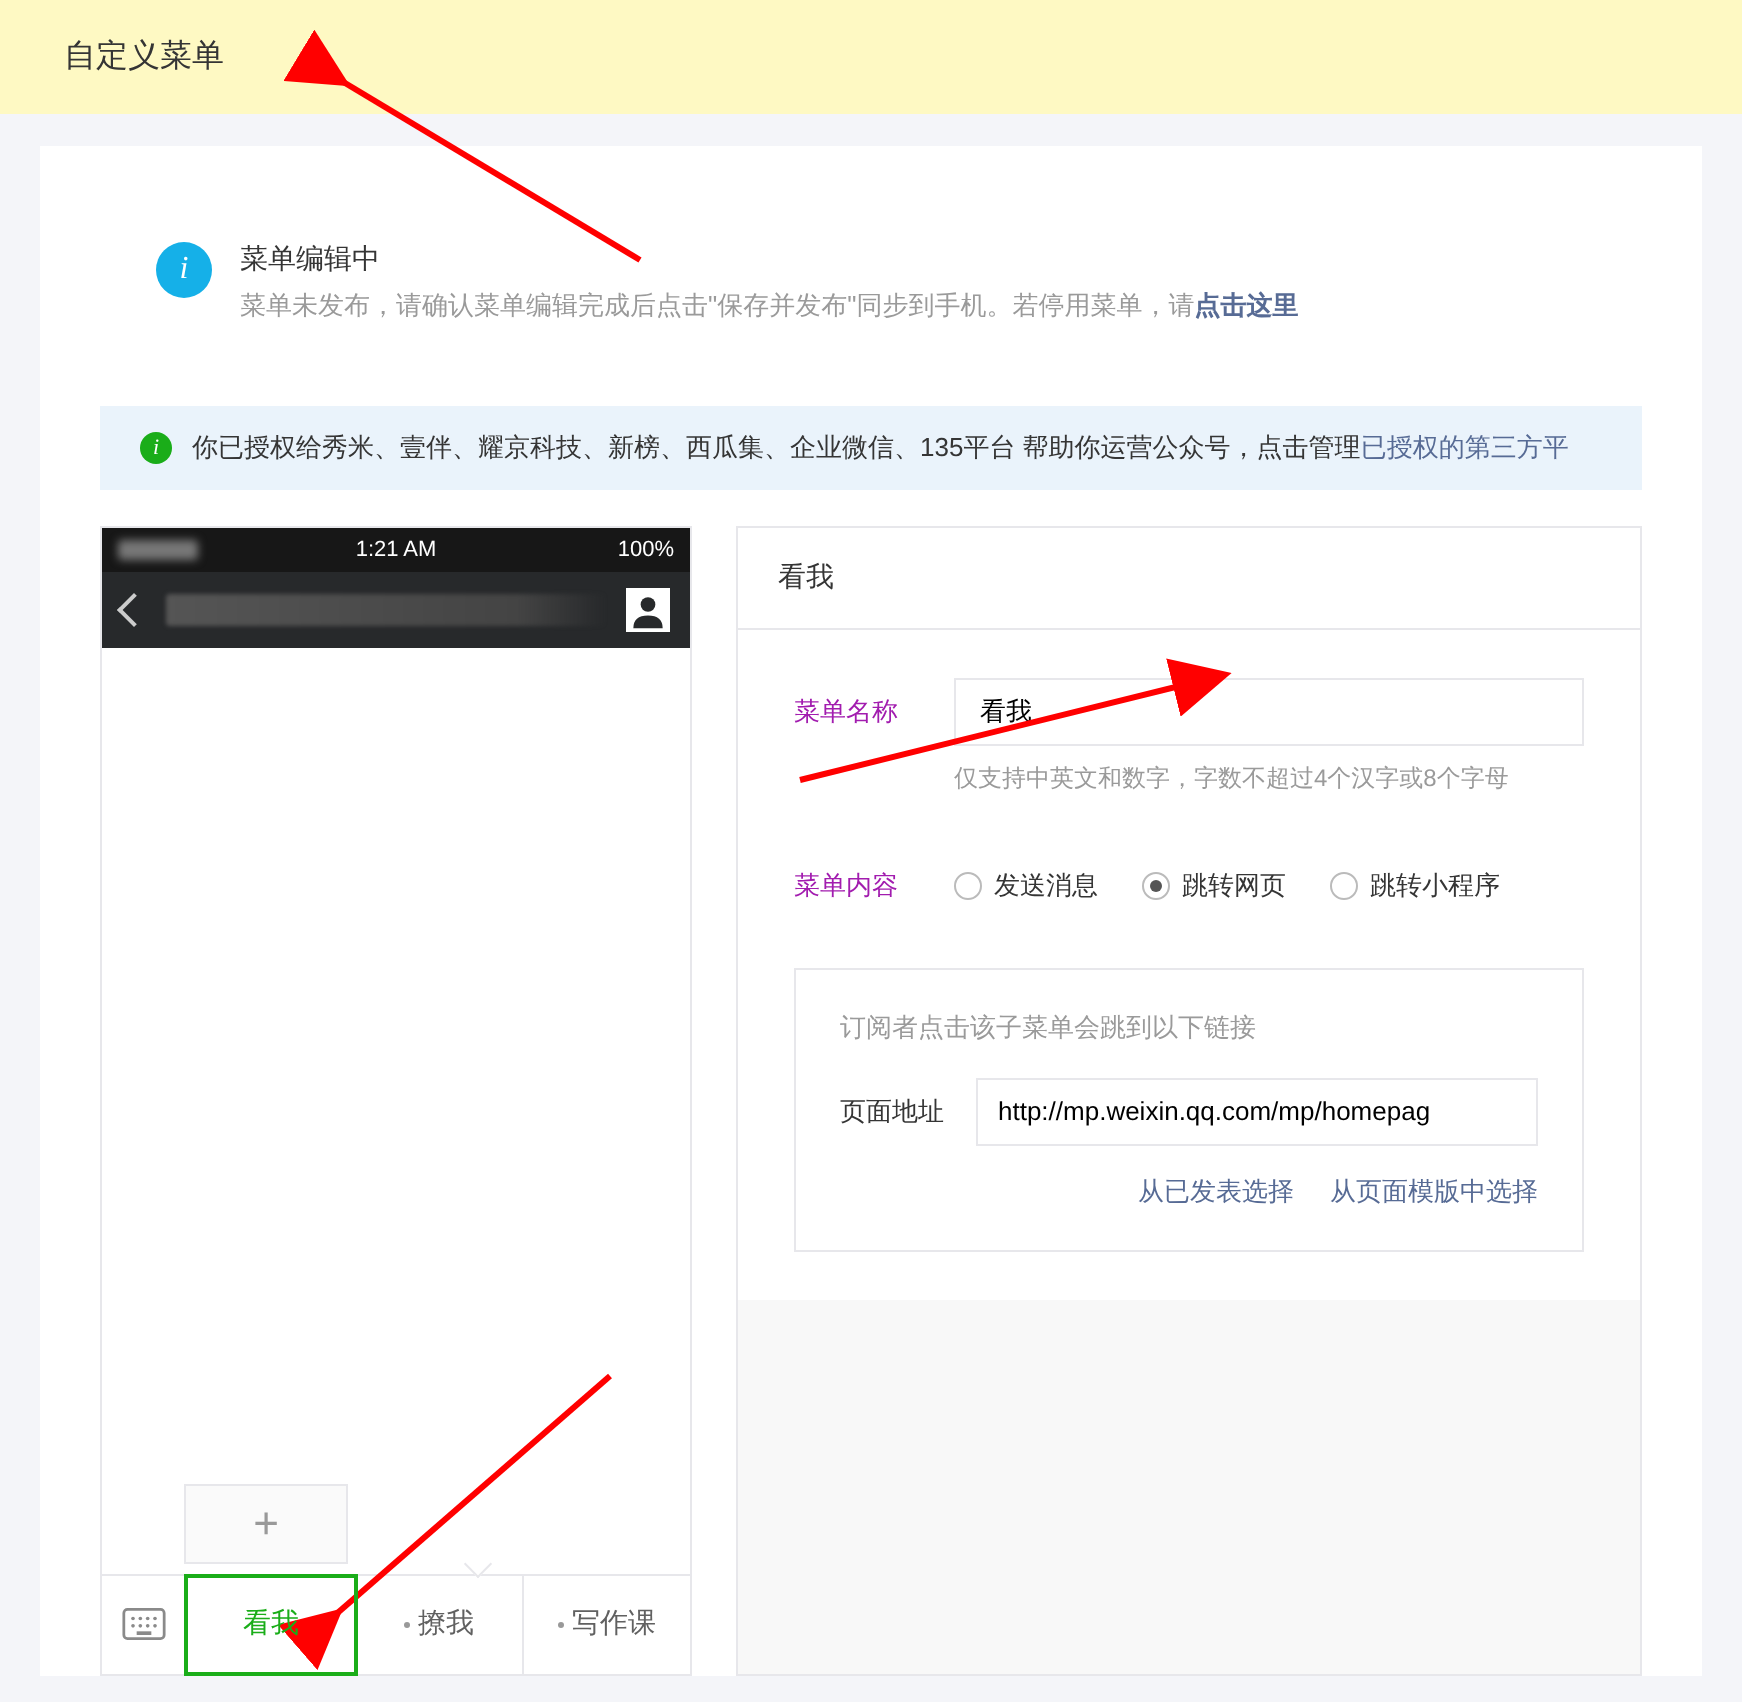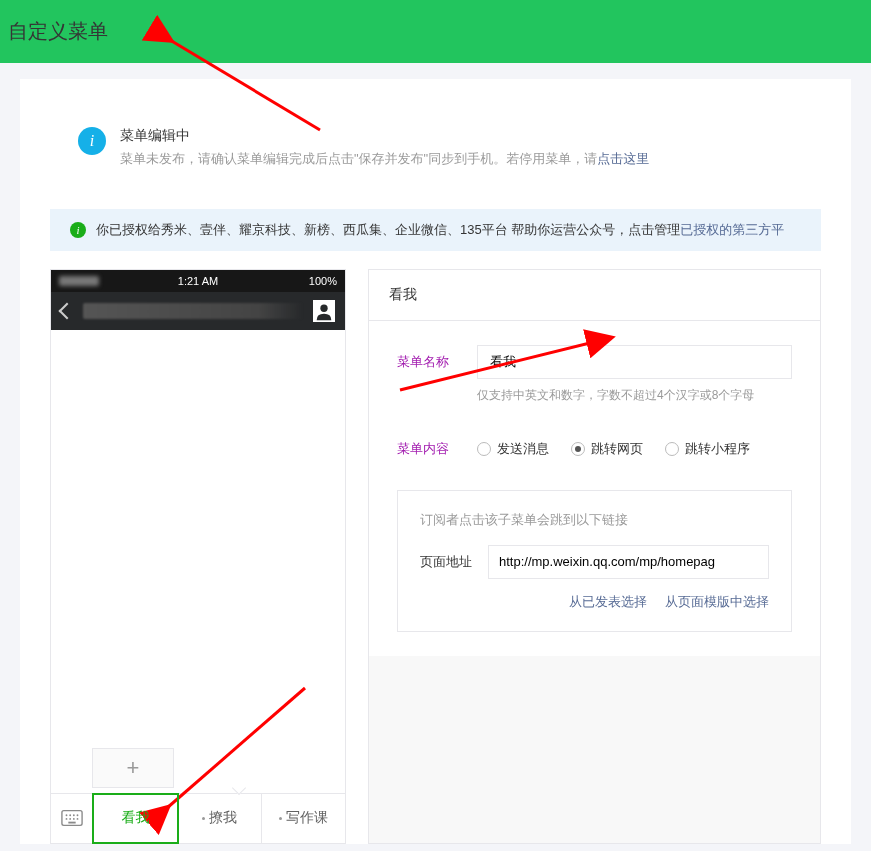--- a/index.html
+++ b/index.html
@@ -1,27 +1,27 @@
 <!DOCTYPE html>
 <html><head>
   <meta charset="utf-8">
   <style>
     * { margin: 0; padding: 0; box-sizing: border-box; font-family: "Microsoft YaHei", Arial, sans-serif; }
     body { background: #f4f5f9; width: 871px; height: 851px; overflow: hidden; position: relative; }
     
-    .page-title { font-size: 20px; color: #353535; padding: 18px 8px; background: #22c55e; }
+    .page-title { font-size: 16px; color: #353535; padding: 18px 32px; background: #fef9c3; }
     
     .content { background: #fff; margin: 16px 20px 0 20px; padding: 30px 0 0 0; }
     
     .notice-box { display: flex; align-items: flex-start; padding: 18px 28px; background: #fff; gap: 14px; margin: 0 30px 22px 30px; }
     .notice-icon { width: 28px; height: 28px; border-radius: 50%; background: #15b0e8; color: #fff; display: flex; align-items: center; justify-content: center; font-size: 16px; font-style: italic; font-family: Georgia, serif; flex-shrink: 0; }
     .notice-text { flex: 1; }
     .notice-title { font-size: 14px; color: #353535; margin-bottom: 4px; }
     .notice-desc { font-size: 13px; color: #9a9a9a; line-height: 1.5; }
-    .notice-link { color: #576b95; text-decoration: none; }
+    .notice-link { color: #576b95; text-decoration: none; font-weight: bold; }
     
     .auth-bar { background: #eaf3fb; padding: 12px 20px; margin: 0 30px 18px 30px; display: flex; align-items: center; gap: 10px; font-size: 13px; color: #353535; white-space: nowrap; overflow: hidden; }
     .auth-bar .info-icon { width: 16px; height: 16px; border-radius: 50%; background: #1aad19; color: #fff; font-size: 11px; display: flex; align-items: center; justify-content: center; font-style: italic; font-family: Georgia, serif; flex-shrink: 0; }
     .auth-link { color: #576b95; text-decoration: none; }
     
     .editor-row { display: flex; padding: 0 30px; gap: 22px; align-items: stretch; }
     
     .phone-preview { width: 296px; border: 1px solid #e7e7eb; background: #fff; display: flex; flex-direction: column; }
     .phone-status { height: 22px; background: #171717; color: #fff; display: flex; align-items: center; justify-content: space-between; padding: 0 8px; font-size: 11px; }
     .phone-status .center { position: absolute; left: 50%; transform: translateX(-50%); }

